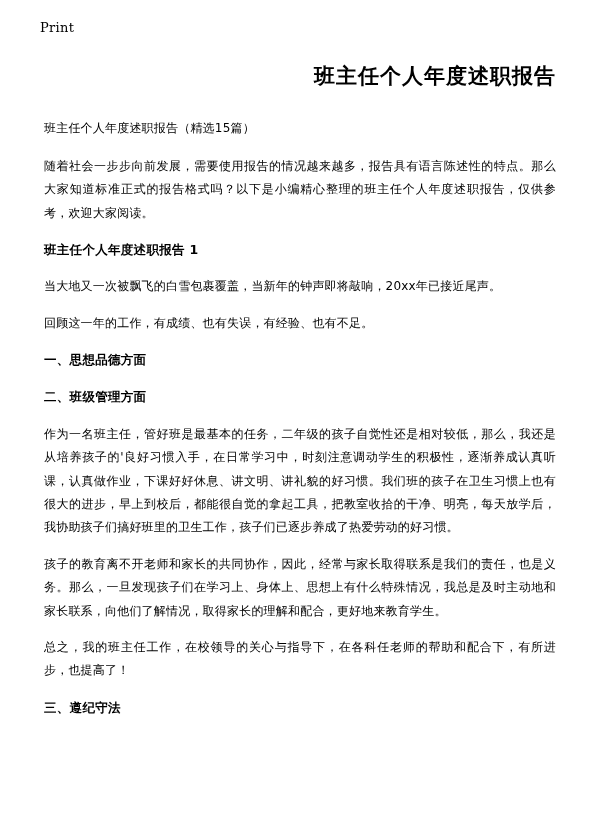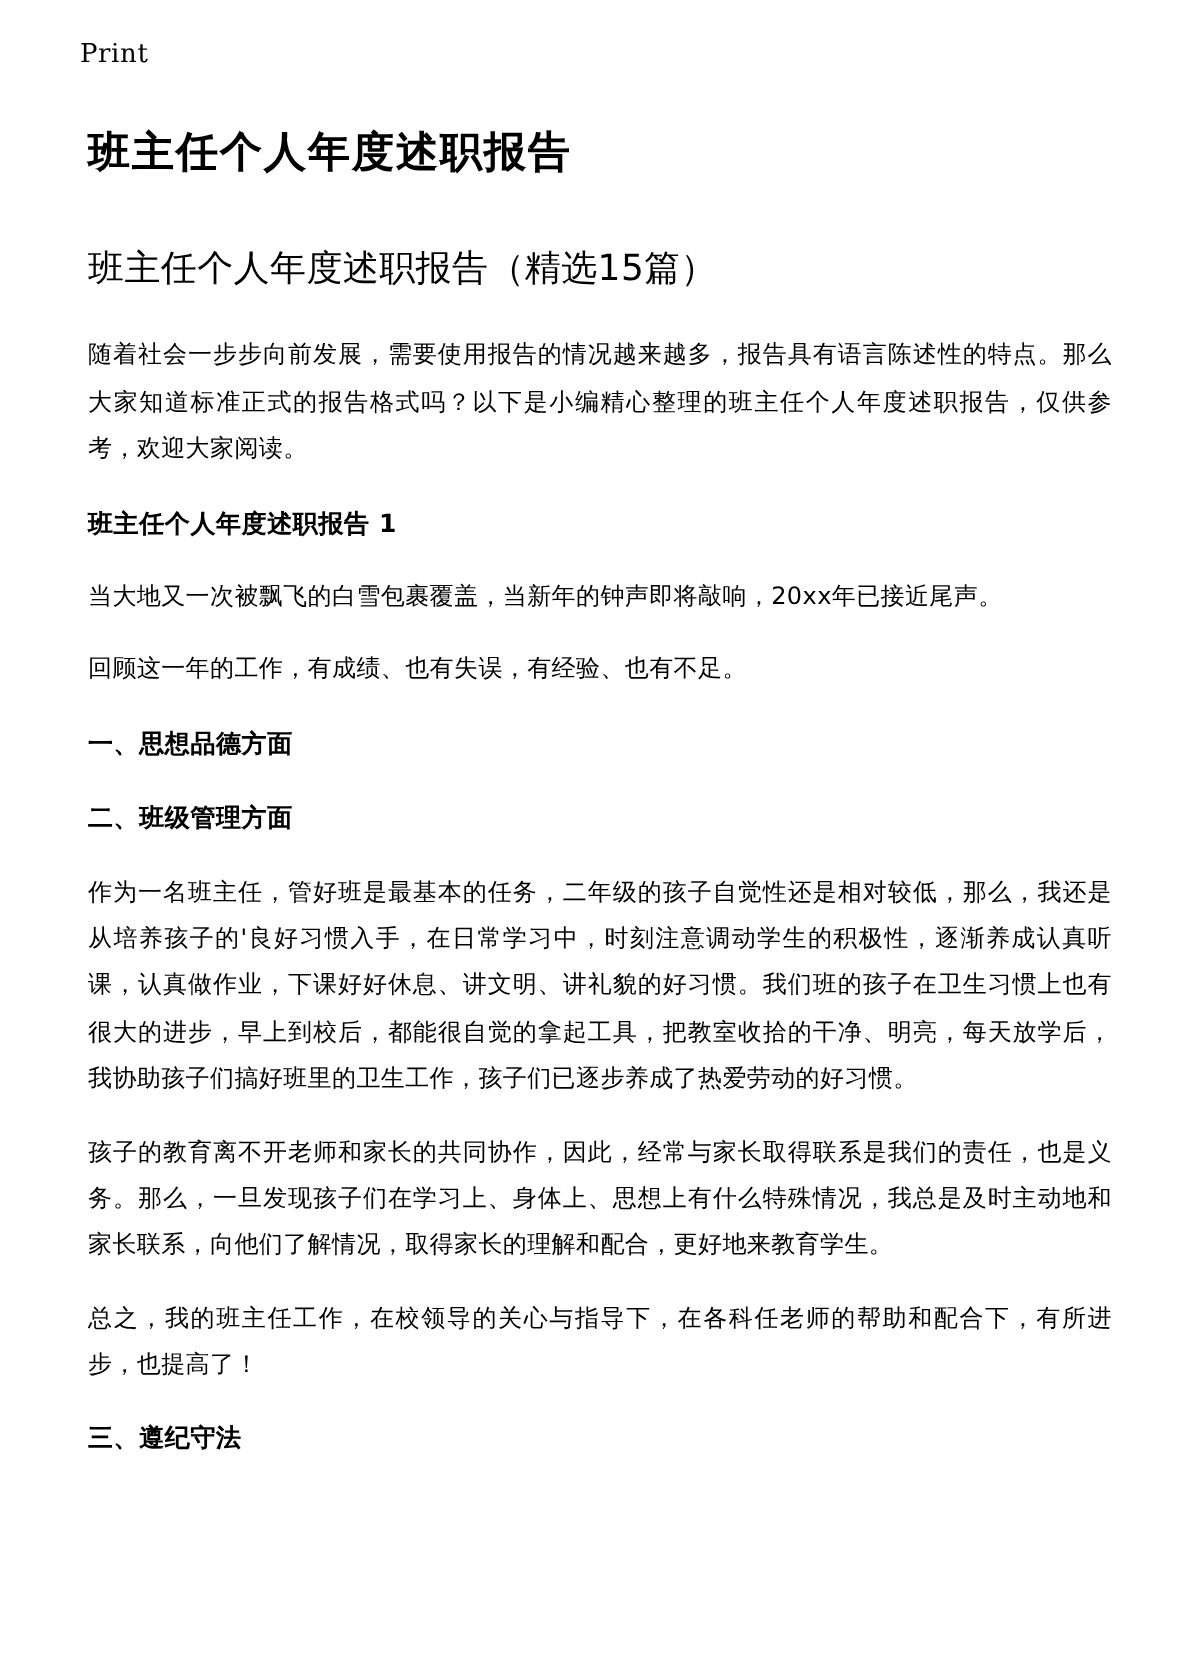--- a/index.html
+++ b/index.html
@@ -33,41 +33,41 @@
   .content {
     position: absolute;
     top: 62px;
     left: 44px;
     width: 512px;
   }
   h1.doc-title {
     font-family: "DejaVu Sans", "Liberation Sans", sans-serif;
     font-size: 21px;
     font-weight: bold;
-    text-align: left;
+    text-align: right;
     margin: 0 0 26px 0;
     letter-spacing: 1px;
     line-height: 1.4;
   }
   p.para {
     font-size: 12px;
     line-height: 1.95;
     margin: 0 0 13px 0;
     text-align: justify;
     letter-spacing: 0.2px;
   }
   p.sub-heading {
     font-size: 12.5px;
     font-weight: bold;
     line-height: 1.95;
     margin: 0 0 13px 0;
     letter-spacing: 0.3px;
   }
   p.lead {
-    font-size: 18px;
+    font-size: 12px;
     line-height: 1.95;
     margin: 0 0 14px 0;
     letter-spacing: 0.2px;
   }
 </style>
 </head>
 <body>
 
 <div class="page">
 

